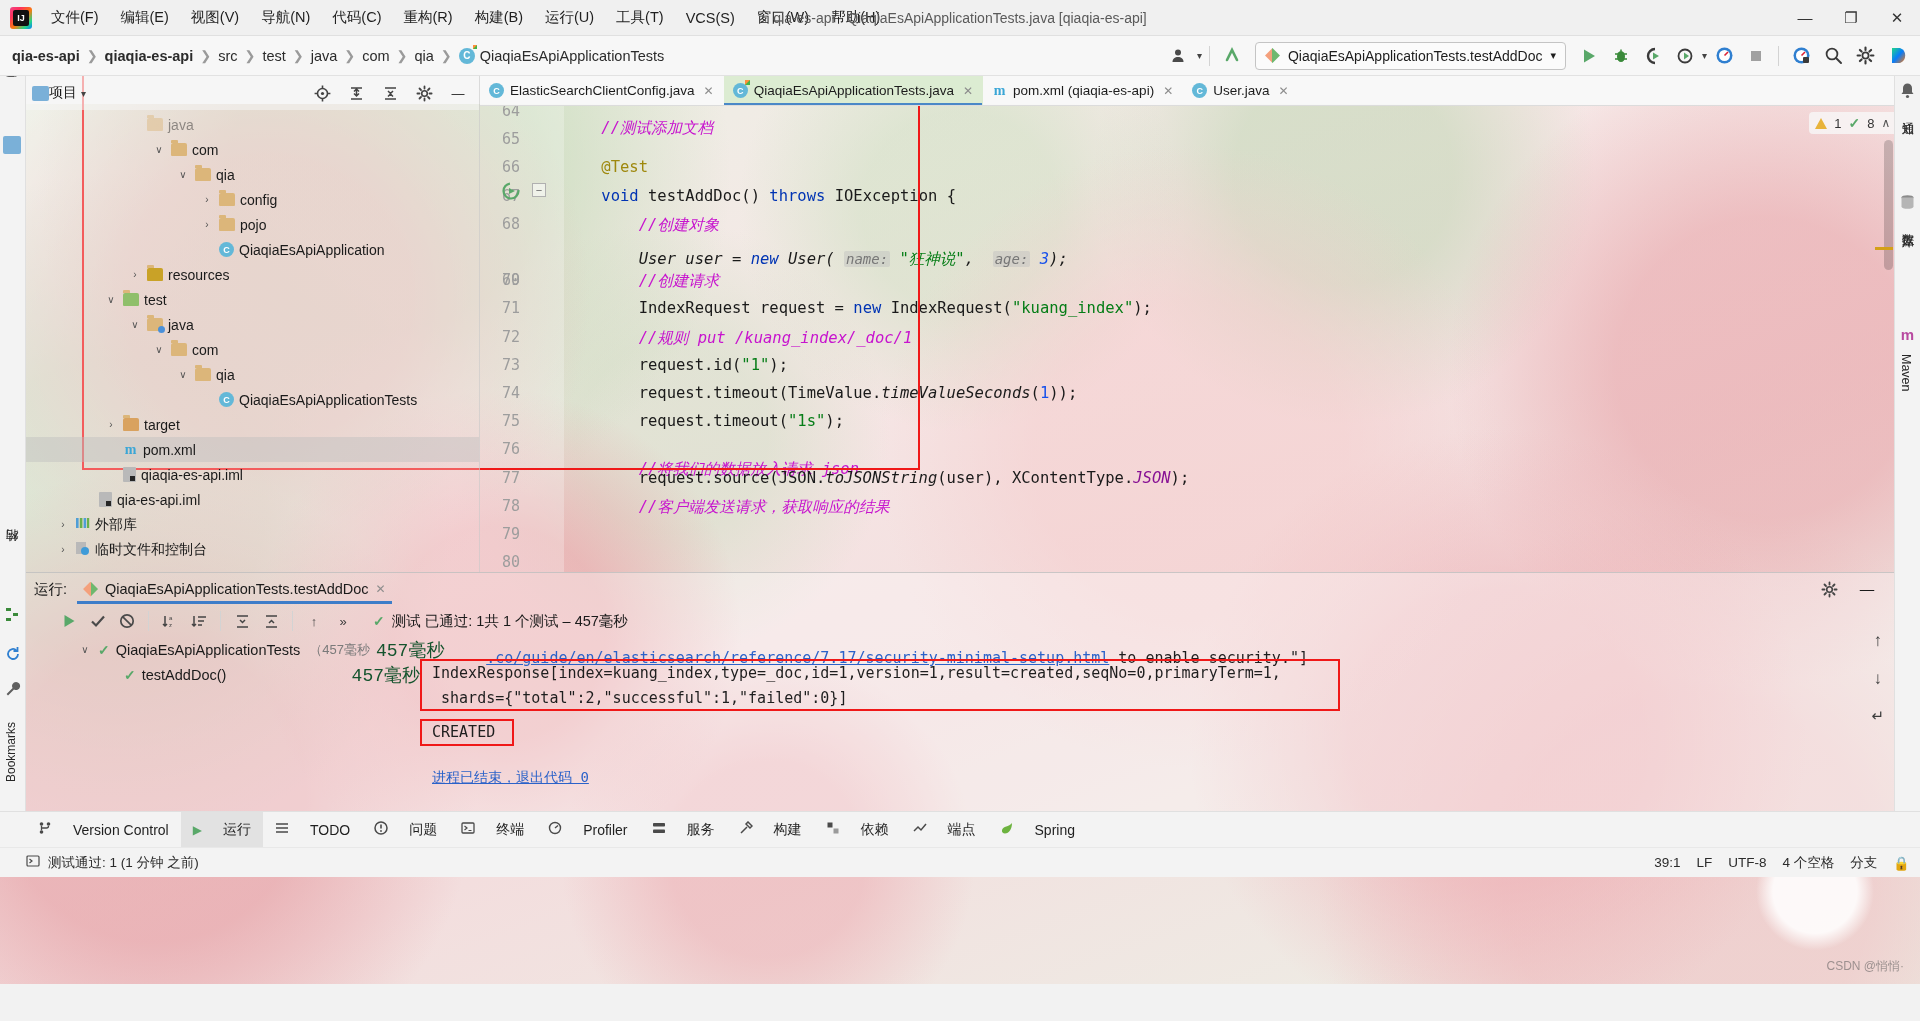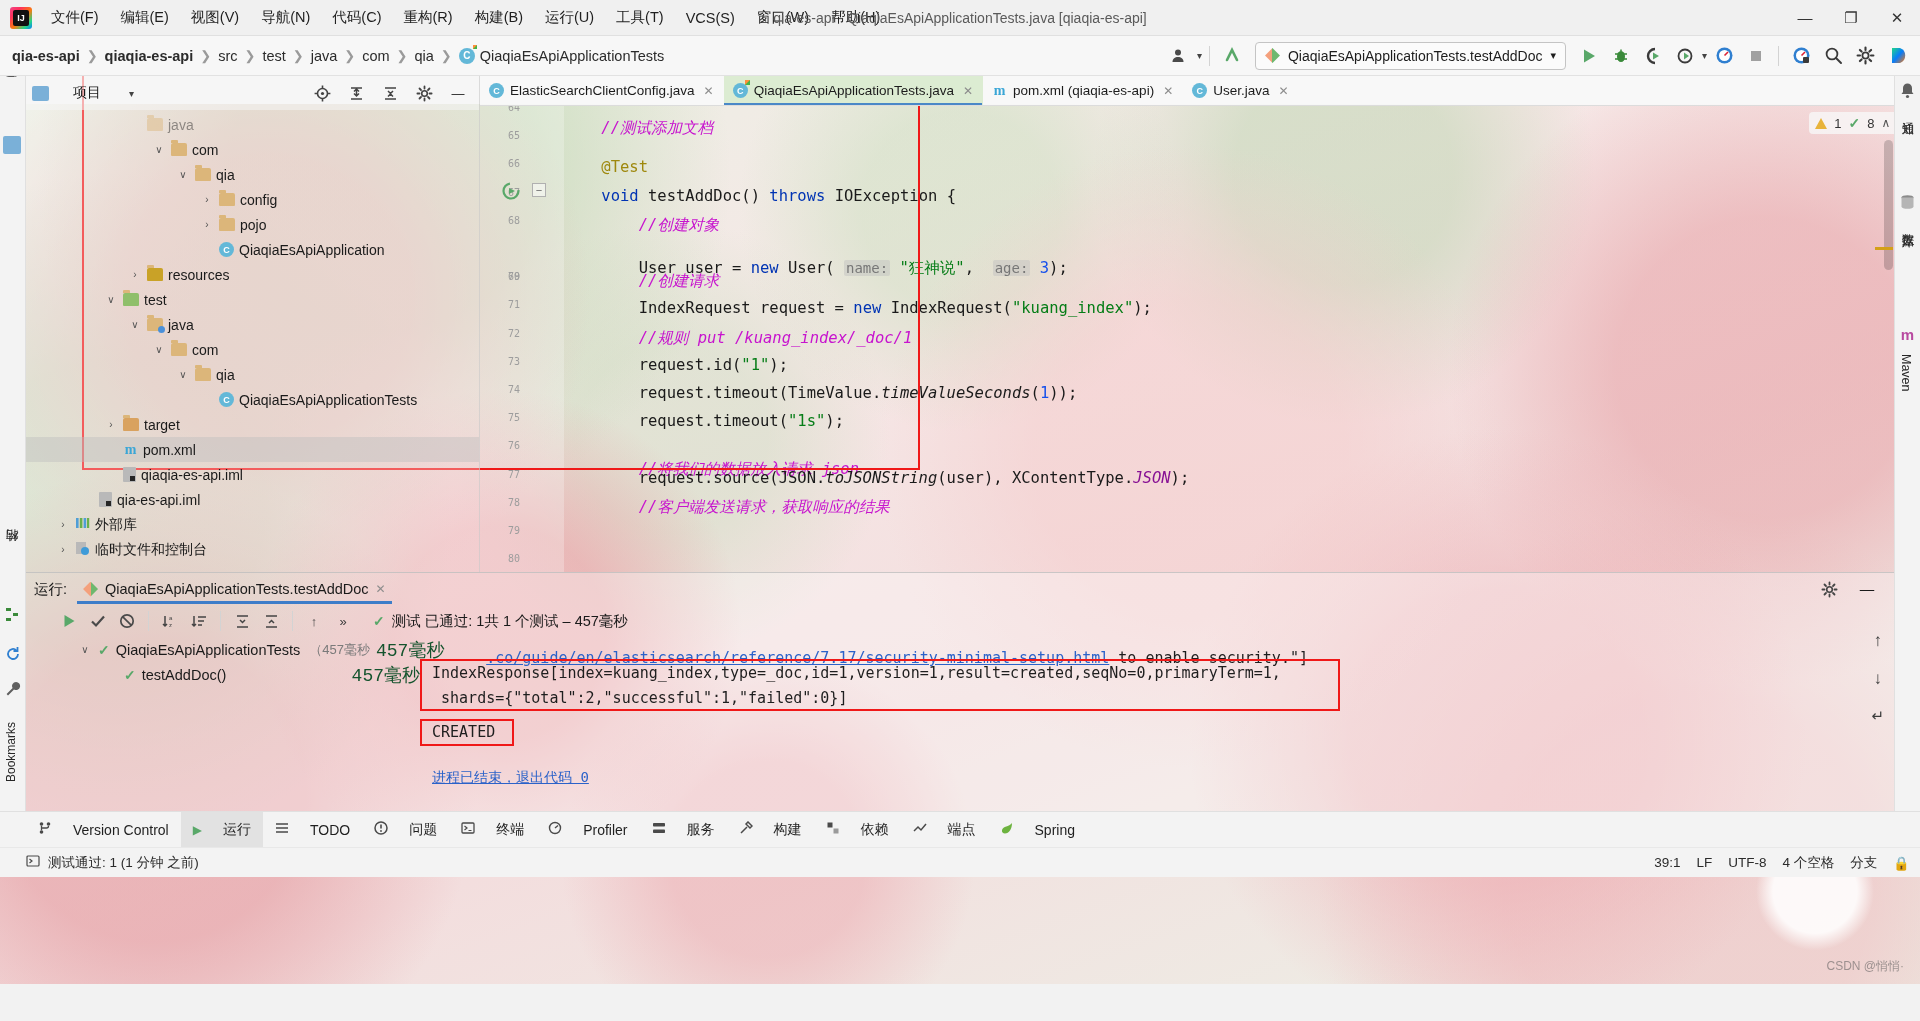--- a/index.html
+++ b/index.html
@@ -92,38 +92,38 @@
   #rightstrip{position:absolute;right:0;top:76px;width:26px;height:735px;z-index:26;background:#f3f3f3;border-left:1px solid #e0e0e0;}
   .vlabel{writing-mode:vertical-rl;font-size:12.5px;color:#262626;padding:6px 0;display:flex;align-items:center;gap:5px;white-space:nowrap;}
 
   
   #project-pane{
     position:absolute; left:26px; top:76px; width:454px; height:496px; z-index:20;
     background:rgba(252,252,252,.30); border-right:1px solid rgba(200,200,200,.6);
     display:flex; flex-direction:column;
   }
   #project-head{height:34px;display:flex;align-items:center;padding:0 6px;gap:6px;background:rgba(246,246,246,.55);}
-  #project-head .ttl{font-size:14px;display:flex;align-items:center;gap:24px;}
+  #project-head .ttl{font-size:14px;display:flex;align-items:center;gap:0;}
   #tree{flex:1;overflow:hidden;padding-top:2px;font-size:14px;}
   .trow{height:25px;display:flex;align-items:center;gap:5px;white-space:nowrap;padding-right:6px;}
   .trow.sel{background:rgba(190,190,190,.45);}
   .arrow{width:14px;text-align:center;color:#555;font-size:10px;flex:none;}
   .folder{width:16px;height:13px;background:#dcb67a;border-radius:2px 2px 1px 1px;flex:none;position:relative;}
   .folder:before{content:"";position:absolute;top:-3px;left:0;width:7px;height:3px;background:#dcb67a;border-radius:1px 1px 0 0;}
   .folder.src:after{content:"";position:absolute;right:-2px;bottom:-2px;width:7px;height:7px;border-radius:50%;background:#4a90d9;}
   .folder.test{background:#8fbf6a;}
   .folder.res{background:#c9a227;}
   .folder.tgt{background:#d9a25f;}
   .fileic{width:13px;height:15px;background:#b9b9b9;flex:none;position:relative;border-radius:1px;}
   .fileic:after{content:"";position:absolute;right:1px;bottom:1px;width:5px;height:5px;background:#262626;}
 
   
   #editor{position:absolute;left:480px;top:106px;width:1414px;height:466px;z-index:18;overflow:hidden;}
   #gutter{position:absolute;left:0;top:0;width:84px;height:466px;background:rgba(250,250,250,.28);}
-  .lnum{position:absolute;right:44px;font-size:10px;color:#9d9d9d;font-family:"DejaVu Sans Mono",monospace;}
+  .lnum{position:absolute;right:44px;font-size:15px;color:#9d9d9d;font-family:"DejaVu Sans Mono",monospace;}
   #codearea{position:absolute;left:84px;top:0;right:0;bottom:0;font-family:"DejaVu Sans Mono",monospace;font-size:15.5px;}
   .cline{position:absolute;left:0;white-space:pre;}
   .kw{color:#0033b3;}
   .cm{color:#c714ce;font-style:italic;}
   .st{color:#067d17;}
   .num{color:#1750eb;}
   .anno{color:#9e880d;}
   .fld{color:#871094;}
   .ital{font-style:italic;}
   .hint{background:rgba(190,190,190,.45);color:#777;border-radius:2px;padding:0 2px;font-size:14px;}
@@ -549,21 +549,21 @@
       <div class="lnum" style="top: 390.8px;">78</div>
       <div class="lnum" style="top: 419px;">79</div>
       <div class="lnum" style="top: 447.2px;">80</div>
     </div>
   <div id="codearea">
       <div class="cline" style="top: -4px;"></div>
       <div class="cline" style="top: 12px; text-align: right;"><span class="">    </span><span class="cm">//测试添加文档</span></div>
       <div class="cline" style="top: 52.4px;"><span class="">    </span><span class="anno">@Test</span></div>
       <div class="cline" style="top: 80.6px;"><span class="">    </span><span class="kw">void</span><span class=""> testAddDoc() </span><span class="kw">throws</span><span class=""> IOException {</span></div>
       <div class="cline" style="top: 108.8px;"><span class="">        </span><span class="cm">//创建对象</span></div>
-      <div class="cline" style="top: 152px;"><span class="">        User user = </span><span class="kw">new</span><span class=""> User( </span><span class="hint">name:</span><span class=""> </span><span class="st">"狂神说"</span><span class="">,  </span><span class="hint">age:</span><span class=""> </span><span class="num">3</span><span class="">);</span></div>
+      <div class="cline" style="top: 143px; font-style: italic;"><span class="">        User user = </span><span class="kw">new</span><span class=""> User( </span><span class="hint">name:</span><span class=""> </span><span class="st">"狂神说"</span><span class="">,  </span><span class="hint">age:</span><span class=""> </span><span class="num">3</span><span class="">);</span></div>
       <div class="cline" style="top: 165.2px;"><span class="">        </span><span class="cm">//创建请求</span></div>
       <div class="cline" style="top: 193.4px;"><span class="">        IndexRequest request = </span><span class="kw">new</span><span class=""> IndexRequest(</span><span class="st">"kuang_index"</span><span class="">);</span></div>
       <div class="cline" style="top: 221.6px;"><span class="">        </span><span class="cm">//规则 put /kuang_index/_doc/1</span></div>
       <div class="cline" style="top: 249.8px;"><span class="">        request.id(</span><span class="st">"1"</span><span class="">);</span></div>
       <div class="cline" style="top: 278px;"><span class="">        request.timeout(TimeValue.</span><span class="ital">timeValueSeconds</span><span class="">(</span><span class="num">1</span><span class="">));</span></div>
       <div class="cline" style="top: 306.2px;"><span class="">        request.timeout(</span><span class="st">"1s"</span><span class="">);</span></div>
       <div class="cline" style="top: 353px;"><span class="">        </span><span class="cm">//将我们的数据放入请求 json</span></div>
       <div class="cline" style="top: 362.6px;"><span class="">        request.source(JSON.</span><span class="ital">toJSONString</span><span class="">(user), XContentType.</span><span class="fld ital">JSON</span><span class="">);</span></div>
       <div class="cline" style="top: 390.8px;"><span class="">        </span><span class="cm">//客户端发送请求，获取响应的结果</span></div>
       <div class="cline" style="top: 447.2px;"></div>

